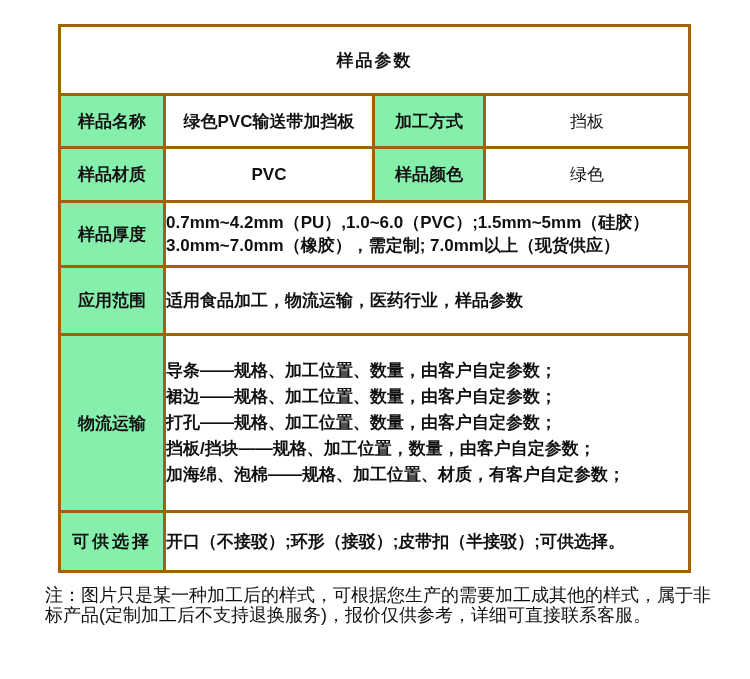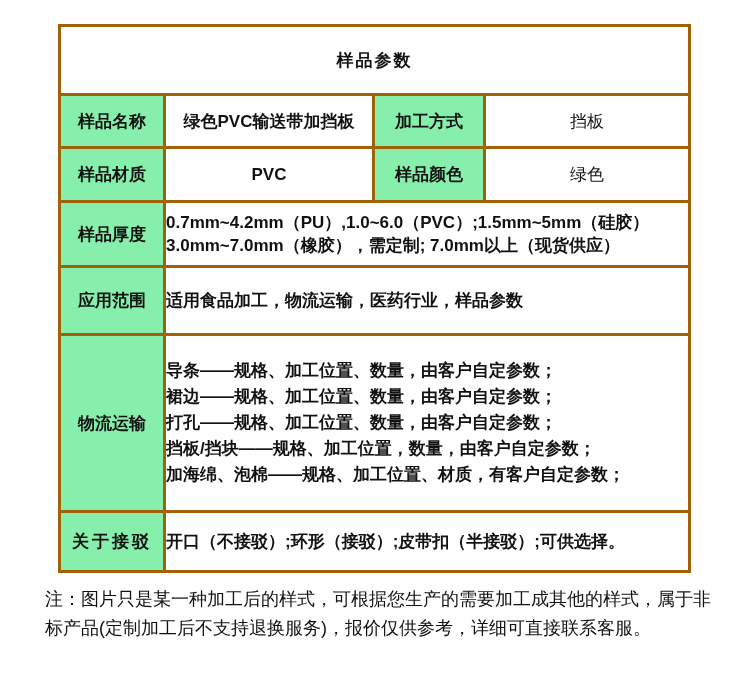--- a/index.html
+++ b/index.html
@@ -72,21 +72,21 @@
   td.content-cell.wide-lines .line {
     line-height: 26px;
   }
 
   .footnote {
     position: absolute;
     left: 45px;
     top: 585px;
     width: 668px;
     font-size: 18px;
-    line-height: 29px;
+    line-height: 20px;
     font-weight: 400;
     color: #111111;
     text-align: left;
   }
 </style>
 </head>
 <body>
 
 <div class="page">
 
@@ -135,21 +135,21 @@
       <td colspan="3" class="content-cell wide-lines">
         <div class="line">导条——规格、加工位置、数量，由客户自定参数；</div>
         <div class="line">裙边——规格、加工位置、数量，由客户自定参数；</div>
         <div class="line">打孔——规格、加工位置、数量，由客户自定参数；</div>
         <div class="line">挡板/挡块——规格、加工位置，数量，由客户自定参数；</div>
         <div class="line">加海绵、泡棉——规格、加工位置、材质，有客户自定参数；</div>
       </td>
     </tr>
 
     <tr class="r-joint">
-      <td class="label-cell spaced">关于接驳</td>
+      <td class="label-cell spaced">可供选择</td>
       <td colspan="3" class="content-cell">开口（不接驳）;环形（接驳）;皮带扣（半接驳）;可供选择。</td>
     </tr>
 
   </tbody>
     </table>
 
   <div class="footnote">注：图片只是某一种加工后的样式，可根据您生产的需要加工成其他的样式，属于非标产品(定制加工后不支持退换服务)，报价仅供参考，详细可直接联系客服。</div>
 
 </div>
 

